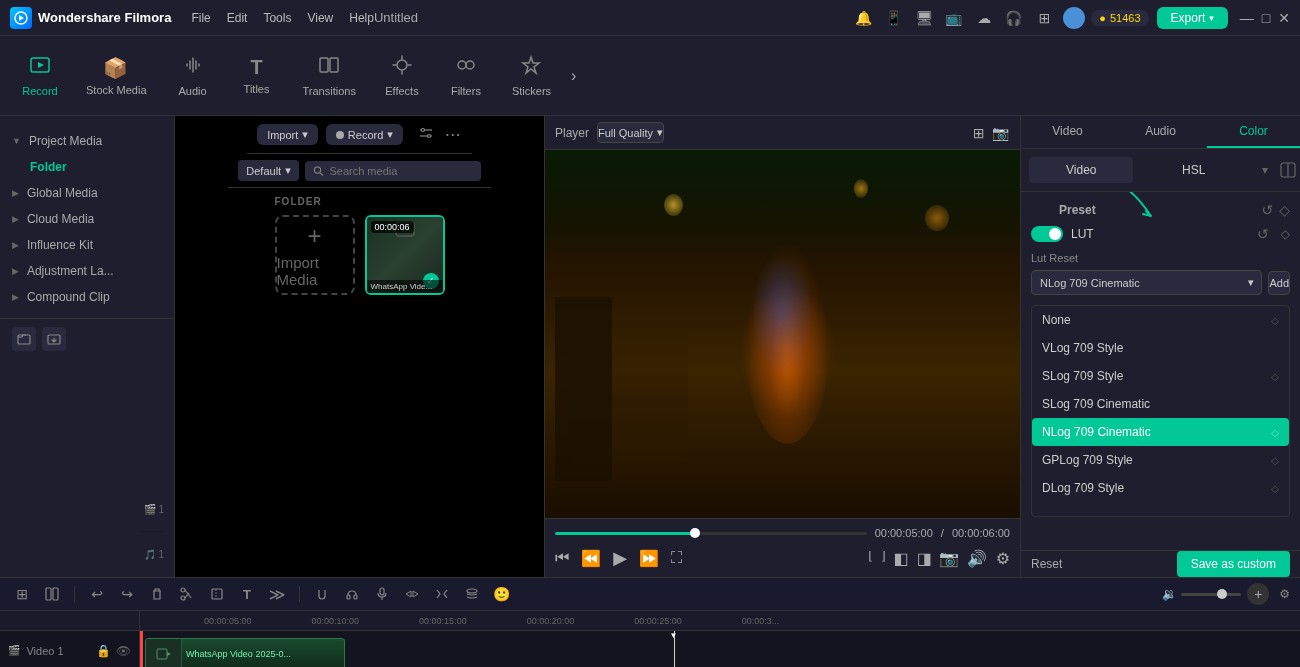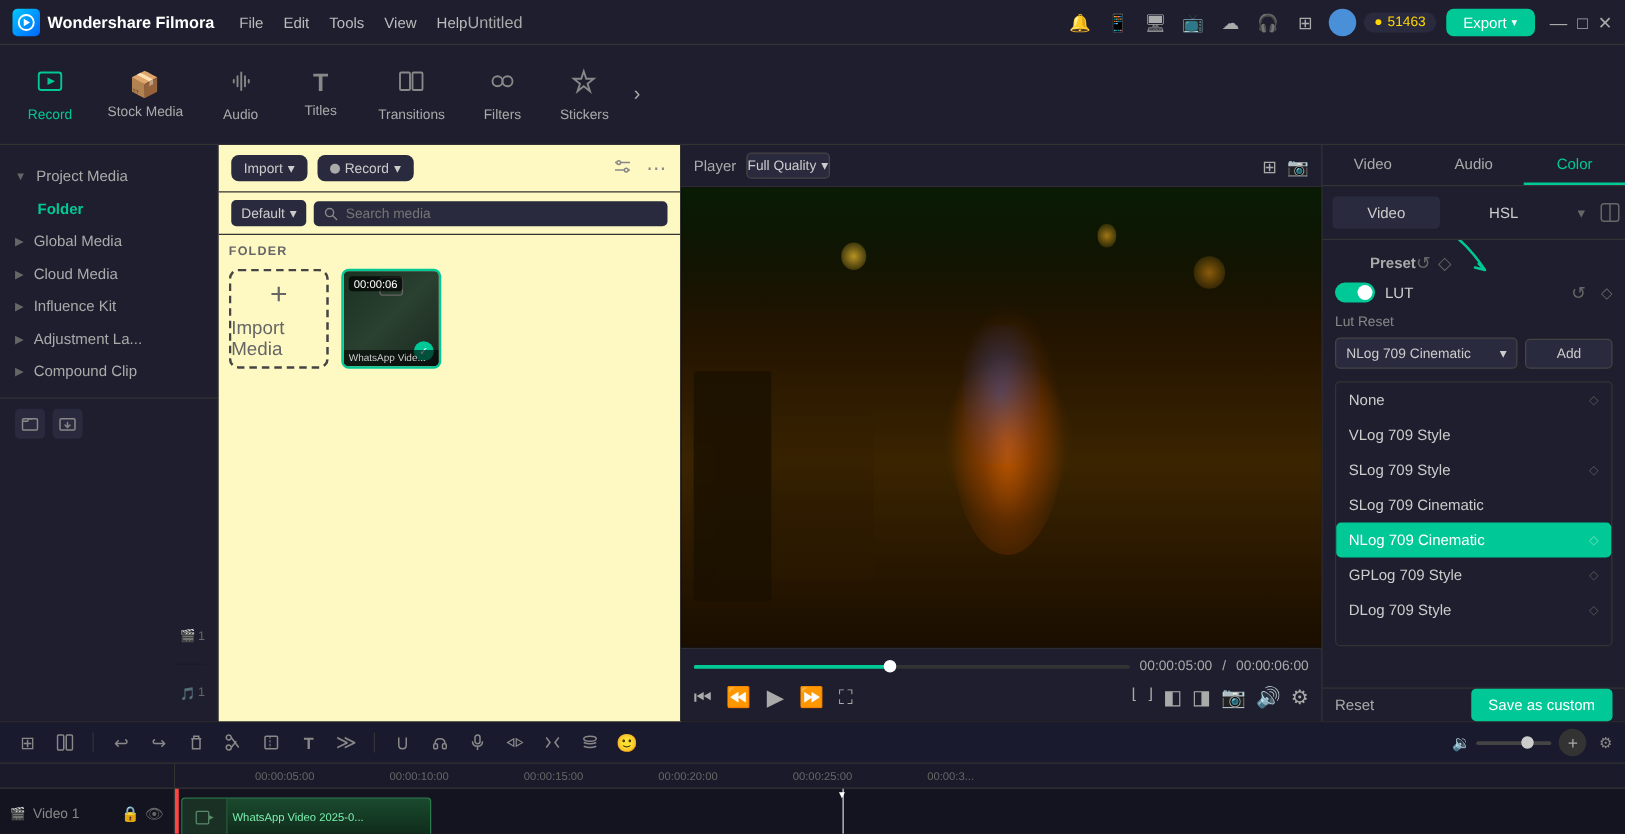--- a/index.html
+++ b/index.html
@@ -38,21 +38,21 @@
     #left-panel { width: 175px; background: #1e1e2e; border-right: 1px solid #333; padding: 8px 0; flex-shrink: 0; }
     .panel-section { padding: 4px 0; }
     .panel-item { display: flex; align-items: center; gap: 8px; padding: 6px 12px; cursor: pointer; color: #aaa; font-size: 12px; }
     .panel-item .expand-arrow { font-size: 9px; color: #666; }
     .panel-item .item-label { flex: 1; }
     .panel-item.folder { color: #00c896; font-weight: bold; padding-left: 30px; }
     .panel-bottom { display: flex; gap: 6px; padding: 8px 12px; border-top: 1px solid #333; margin-top: 4px; }
     .panel-bottom .icon-btn { width: 24px; height: 24px; background: #2a2a3e; border-radius: 4px; display: flex; align-items: center; justify-content: center; cursor: pointer; font-size: 12px; color: #aaa; }
 
     
-    #media-panel { width: 370px; background: #fef9c3; border-right: 1px solid #333; flex-shrink: 0; display: flex; flex-direction: column; }
+    #media-panel { width: 370px; background: #000000; border-right: 1px solid #333; flex-shrink: 0; display: flex; flex-direction: column; align-items: center; }
     #media-toolbar { display: flex; align-items: center; padding: 8px 10px; gap: 8px; border-bottom: 1px solid #333; }
     .media-btn { background: #2a2a3e; border: none; border-radius: 6px; color: #ccc; padding: 4px 10px; font-size: 11px; cursor: pointer; display: flex; align-items: center; gap: 4px; }
     .record-btn { display: flex; align-items: center; gap: 4px; background: #2a2a3e; border-radius: 6px; padding: 4px 10px; cursor: pointer; color: #ccc; font-size: 11px; }
     .record-btn .rec-dot { width: 8px; height: 8px; border-radius: 50%; background: #aaa; }
     #media-search { display: flex; align-items: center; padding: 6px 10px; gap: 6px; border-bottom: 1px solid #333; }
     .search-dropdown { display: flex; align-items: center; gap: 4px; background: #2a2a3e; border-radius: 4px; padding: 4px 8px; font-size: 11px; color: #ccc; cursor: pointer; }
     .search-bar { flex: 1; display: flex; align-items: center; gap: 6px; background: #2a2a3e; border-radius: 4px; padding: 4px 8px; }
     .search-bar input { background: none; border: none; color: #ccc; font-size: 11px; outline: none; width: 100%; }
     #media-content { flex: 1; padding: 8px; }
     .folder-label { color: #666; font-size: 10px; font-weight: bold; text-transform: uppercase; letter-spacing: 1px; margin-bottom: 8px; }
@@ -80,45 +80,45 @@
     .scrubber-bar { flex: 1; height: 3px; background: #333; border-radius: 2px; position: relative; cursor: pointer; }
     .scrubber-progress { height: 100%; width: 45%; background: #00c896; border-radius: 2px; }
     .scrubber-thumb { position: absolute; top: -4px; left: 45%; width: 10px; height: 10px; background: #fff; border-radius: 50%; transform: translateX(-50%); }
     .time-display { color: #aaa; font-size: 11px; white-space: nowrap; }
     .controls-row { display: flex; align-items: center; justify-content: center; gap: 12px; }
     .ctrl-btn { color: #aaa; font-size: 16px; cursor: pointer; }
     .ctrl-btn.play { font-size: 18px; }
     .ctrl-row-right { margin-left: auto; display: flex; gap: 8px; }
 
     
-    #right-panel { width: 243px; background: #1e1e2e; border-left: 1px solid #333; flex-shrink: 0; display: flex; flex-direction: column; }
+    #right-panel { width: 280px; background: #1e1e2e; border-left: 1px solid #333; flex-shrink: 0; display: flex; flex-direction: column; }
     .right-tabs { display: flex; border-bottom: 1px solid #333; }
     .right-tab { flex: 1; text-align: center; padding: 8px; font-size: 12px; color: #aaa; cursor: pointer; }
     .right-tab.active { color: #00c896; border-bottom: 2px solid #00c896; }
     .panel-scroll { flex: 1; overflow-y: auto; padding: 10px; }
     .panel-scroll::-webkit-scrollbar { width: 4px; }
     .panel-scroll::-webkit-scrollbar-track { background: #1e1e2e; }
     .panel-scroll::-webkit-scrollbar-thumb { background: #444; border-radius: 2px; }
 
     
     .color-section { margin-bottom: 12px; }
-    .color-section-header { display: flex; align-items: center; margin-bottom: 8px; padding-left: 28px; }
+    .color-section-header { display: flex; align-items: center; justify-content: space-between; margin-bottom: 8px; padding-left: 28px; }
     .section-label { font-size: 12px; color: #aaa; font-weight: bold; }
     .section-icons { display: flex; gap: 6px; color: #666; }
     .section-icons span { cursor: pointer; font-size: 14px; }
     .lut-toggle-row { display: flex; align-items: center; gap: 8px; }
     .toggle-switch { width: 32px; height: 16px; background: #00c896; border-radius: 8px; position: relative; cursor: pointer; }
     .toggle-switch .knob { position: absolute; top: 2px; left: 18px; width: 12px; height: 12px; background: #fff; border-radius: 50%; }
     .lut-label { color: #ccc; font-size: 12px; }
 
     .lut-preset-section { margin-bottom: 10px; }
     .lut-preset-label { font-size: 11px; color: #888; margin-bottom: 6px; }
     .lut-preset-row { display: flex; align-items: center; gap: 6px; }
     .lut-dropdown { flex: 1; background: #2a2a3e; border: 1px solid #444; border-radius: 4px; padding: 5px 8px; color: #ccc; font-size: 11px; cursor: pointer; display: flex; align-items: center; justify-content: space-between; }
-    .lut-add-btn { background: #2a2a3e; border: 1px solid #444; border-radius: 4px; padding: 5px 24px; color: #ccc; font-size: 11px; cursor: pointer; }
+    .lut-add-btn { background: #2a2a3e; border: 1px solid #444; border-radius: 4px; padding: 5px 0; color: #ccc; font-size: 11px; cursor: pointer; }
 
     
     .lut-list { background: #1e1e2e; border: 1px solid #333; border-radius: 4px; margin-top: 4px; }
     .lut-list-item { display: flex; align-items: center; justify-content: space-between; padding: 7px 10px; cursor: pointer; font-size: 12px; color: #ccc; }
     .lut-list-item.selected { background: #00c896; color: #fff; border-radius: 4px; }
     .lut-list-item .new-badge { background: #00c896; color: #fff; font-size: 8px; padding: 1px 4px; border-radius: 3px; }
     .lut-list-item .diamond { color: #555; font-size: 10px; }
     .lut-list-item.selected .diamond { color: rgba(255,255,255,0.4); }
 
     .bottom-actions { display: flex; align-items: center; justify-content: space-between; padding: 0 10px; border-top: 1px solid #333; }
@@ -231,20 +231,29 @@
       <svg width="22" height="22" viewBox="0 0 22 22" fill="none">
           <rect x="2" y="4" width="8" height="14" rx="1" fill="none" stroke="#888" stroke-width="1.5"></rect>
           <rect x="12" y="4" width="8" height="14" rx="1" fill="none" stroke="#888" stroke-width="1.5"></rect>
         </svg>
     </div>
     <span class="t-label">Transitions</span>
   </div>
   <div class="toolbar-item">
     <div class="t-icon">
       <svg width="22" height="22" viewBox="0 0 22 22" fill="none">
+          <circle cx="11" cy="11" r="5" stroke="#888" stroke-width="1.5"></circle>
+          <path d="M11 2 L11 5 M11 17 L11 20 M2 11 L5 11 M17 11 L20 11" stroke="#888" stroke-width="1.5" stroke-linecap="round"></path>
+        </svg>
+    </div>
+    <span class="t-label">Effects</span>
+  </div>
+  <div class="toolbar-item">
+    <div class="t-icon">
+      <svg width="22" height="22" viewBox="0 0 22 22" fill="none">
           <circle cx="7" cy="11" r="4" stroke="#888" stroke-width="1.5"></circle>
           <circle cx="15" cy="11" r="4" stroke="#888" stroke-width="1.5"></circle>
         </svg>
     </div>
     <span class="t-label">Filters</span>
   </div>
   <div class="toolbar-item">
     <div class="t-icon">
       <svg width="22" height="22" viewBox="0 0 22 22" fill="none">
           <path d="M11 3 L13 9 L19 9 L14 13 L16 19 L11 15 L6 19 L8 13 L3 9 L9 9 Z" stroke="#888" stroke-width="1.5" fill="none"></path>

